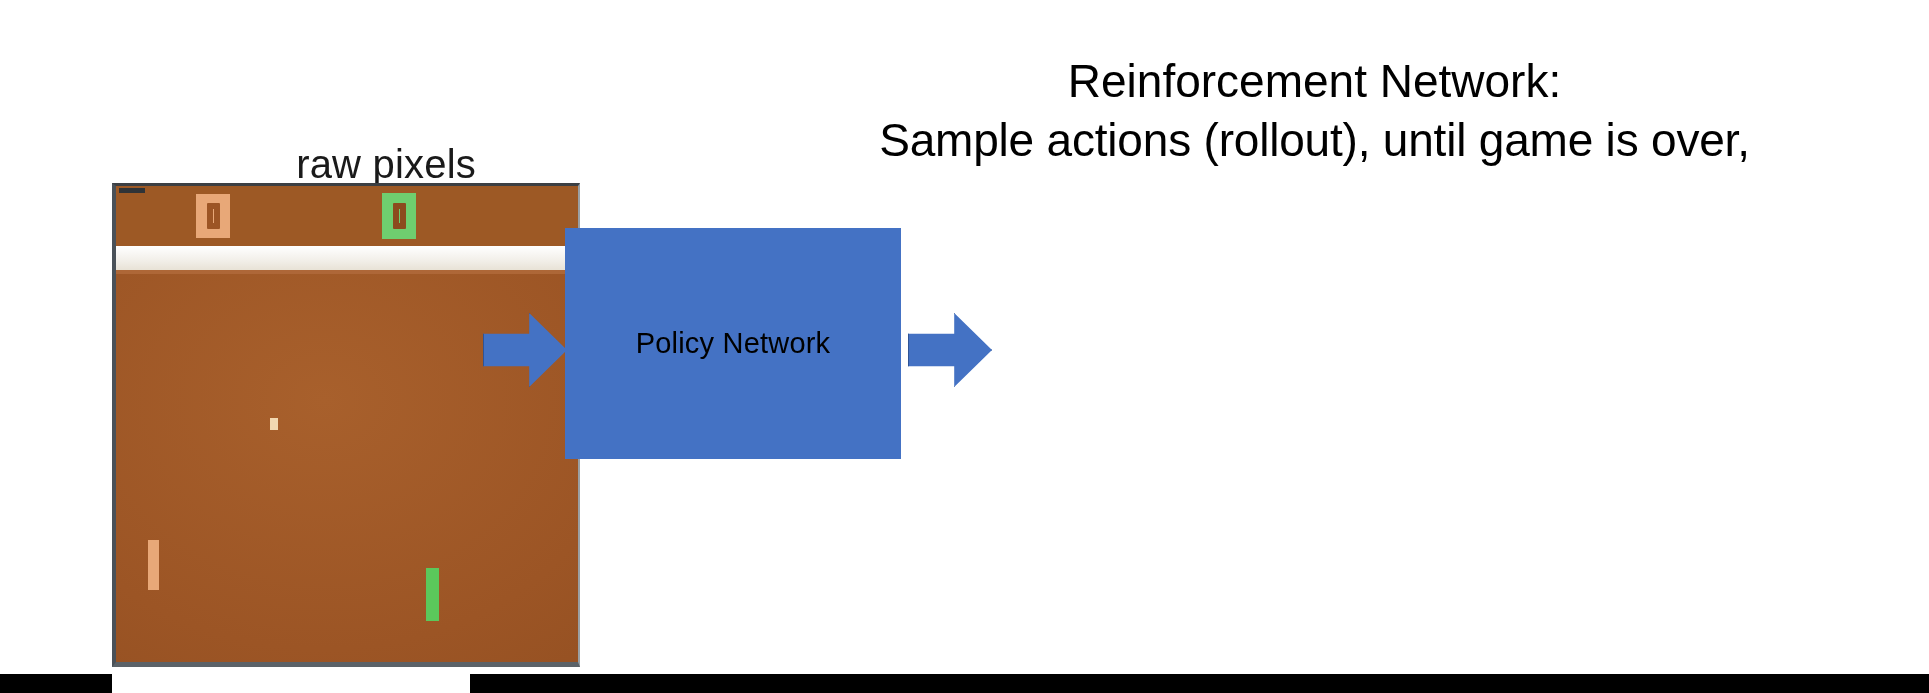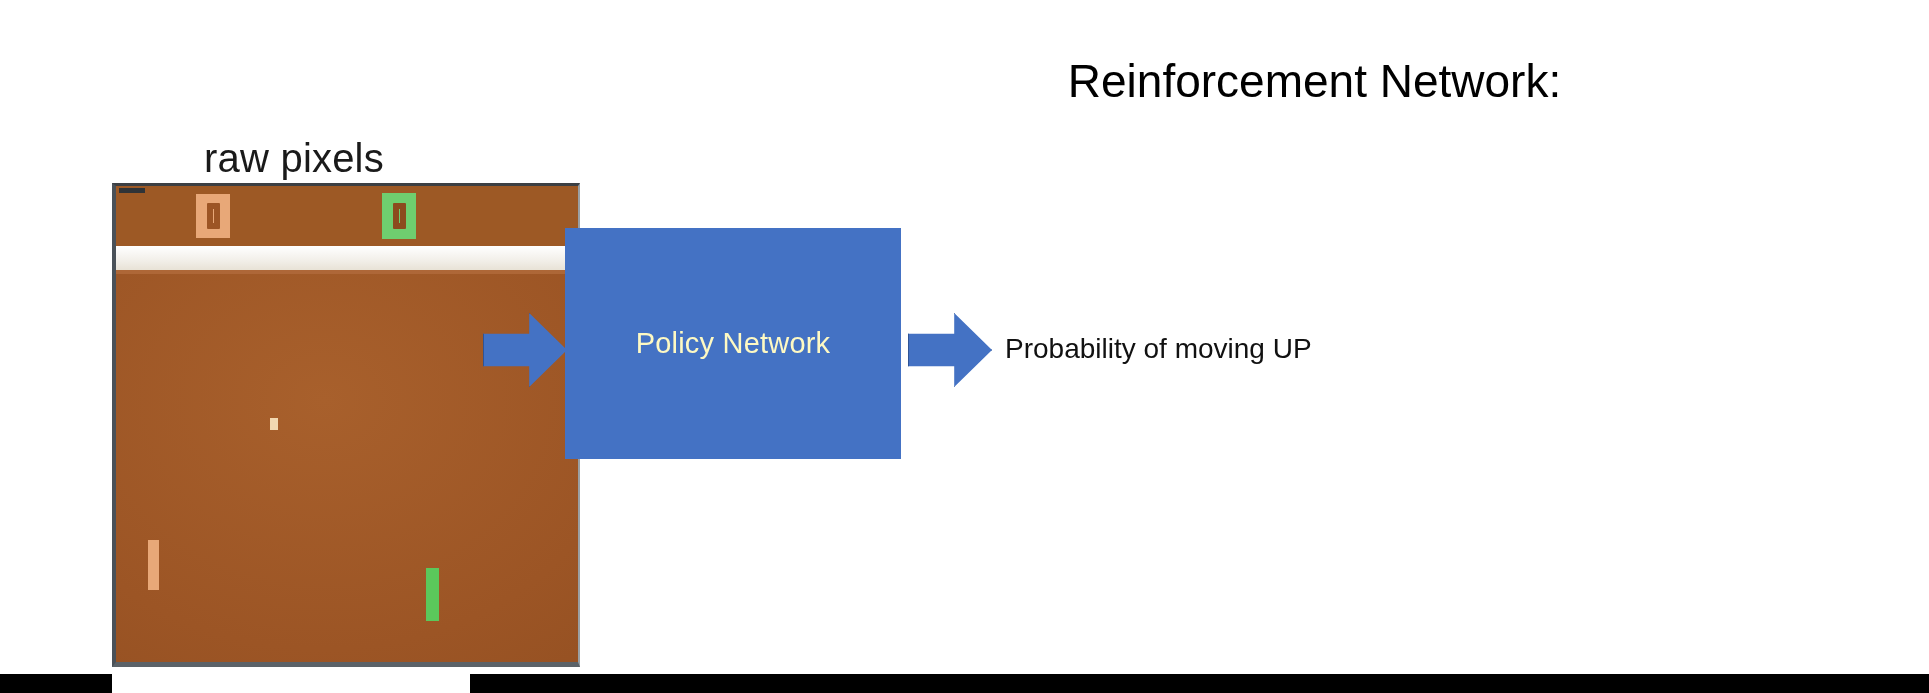--- a/index.html
+++ b/index.html
@@ -19,23 +19,23 @@
   #slide {
     position: absolute;
     inset: 0;
     background: #ffffff;
   }
 
   
   #raw-pixels-label {
     position: absolute;
     left: 112px;
-    top: 136px;
+    top: 142px;
     width: 364px;
-    text-align: center;
+    text-align: right;
     font-size: 40px;
     color: #1a1a1a;
     font-family: "Liberation Sans", sans-serif;
     letter-spacing: 0.2px;
   }
 
   
   #pong-frame {
     position: absolute;
     left: 112px;
@@ -177,21 +177,21 @@
     left: 565px;
     top: 228px;
     width: 336px;
     height: 231px;
     background: #4472c4;
     display: flex;
     align-items: center;
     justify-content: center;
   }
   #policy-box-label {
-    color: #fef9c3;
+    color: #000000;
     font-size: 29px;
     font-family: "Liberation Sans", sans-serif;
     letter-spacing: .2px;
   }
 
   
   #output-label {
     position: absolute;
     left: 1005px;
     top: 333px;
@@ -236,28 +236,28 @@
 
       <div id="paddle-left"></div>
       <div id="paddle-right"></div>
       <div id="ball"></div>
 
     </div>
   </div>
 
   <div id="heading">
     <span class="hline l1">Reinforcement Network:</span>
+    <span class="hline l2">Sample actions (rollout), until game is over,</span>
   </div>
 
   <div class="block-arrow" id="arrow-in"></div>
 
   <div id="policy-box">
     <span id="policy-box-label">Policy Network</span>
   </div>
 
   <div class="block-arrow" id="arrow-out"></div>
 
-  <div id="output-label">Probability of moving UP</div>
 
   <div class="black-bar" id="black-bar-left"></div>
   <div class="black-bar" id="black-bar-right"></div>
 
 </div>
 
 </body></html>

